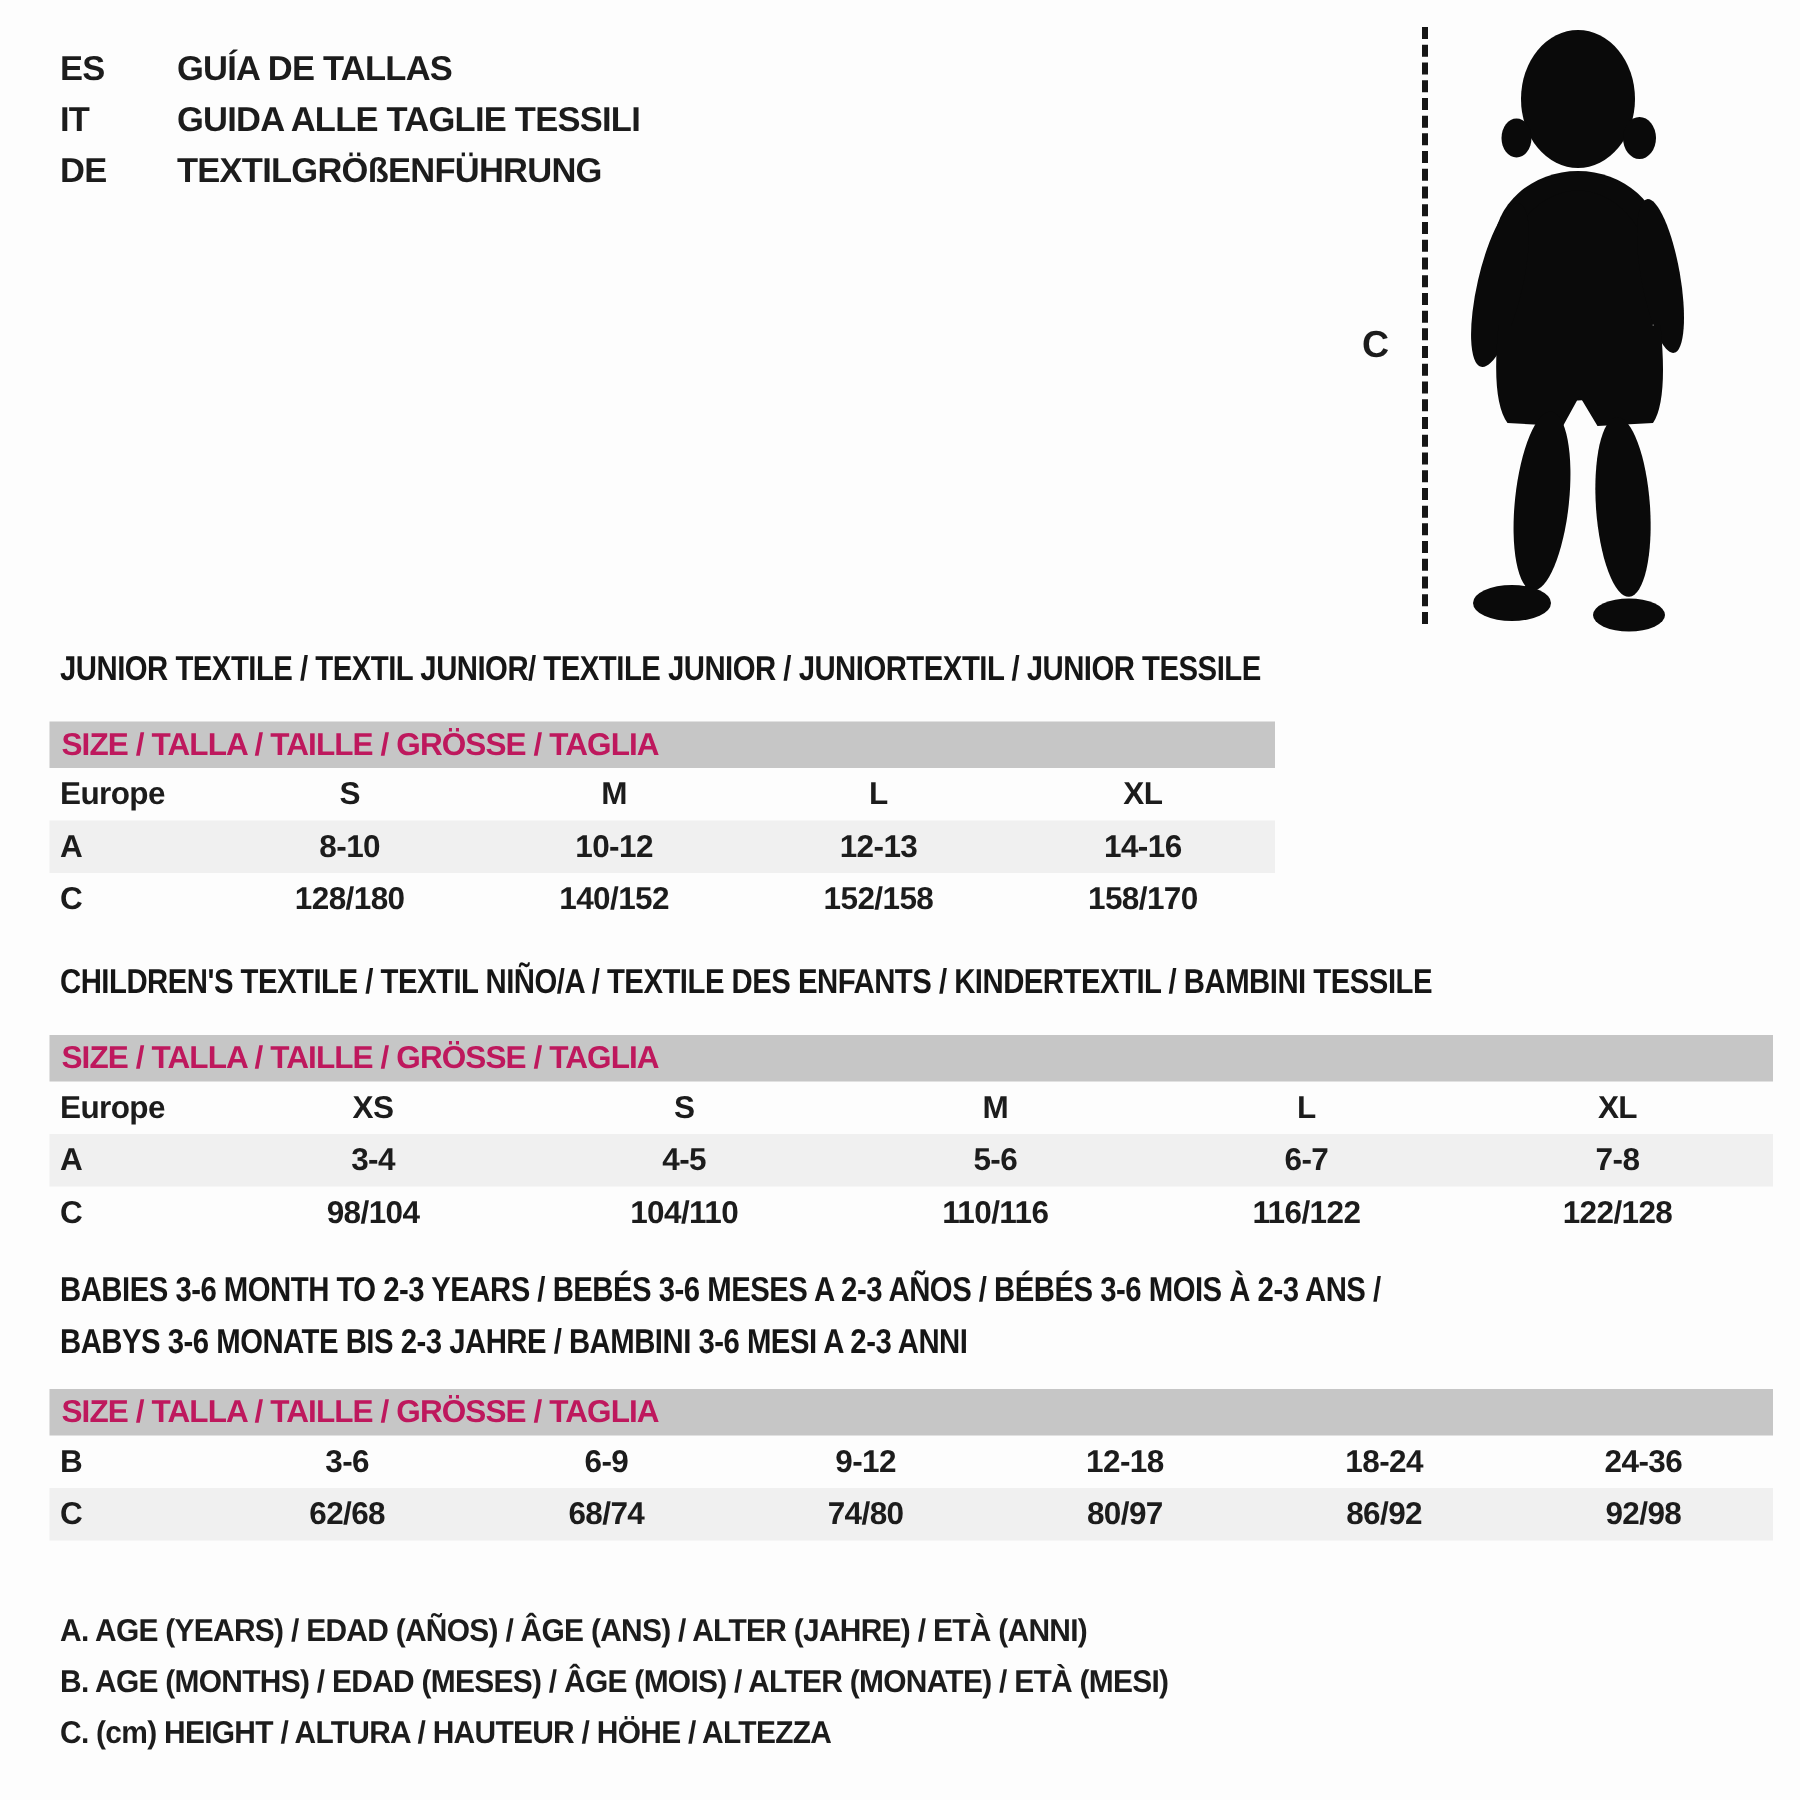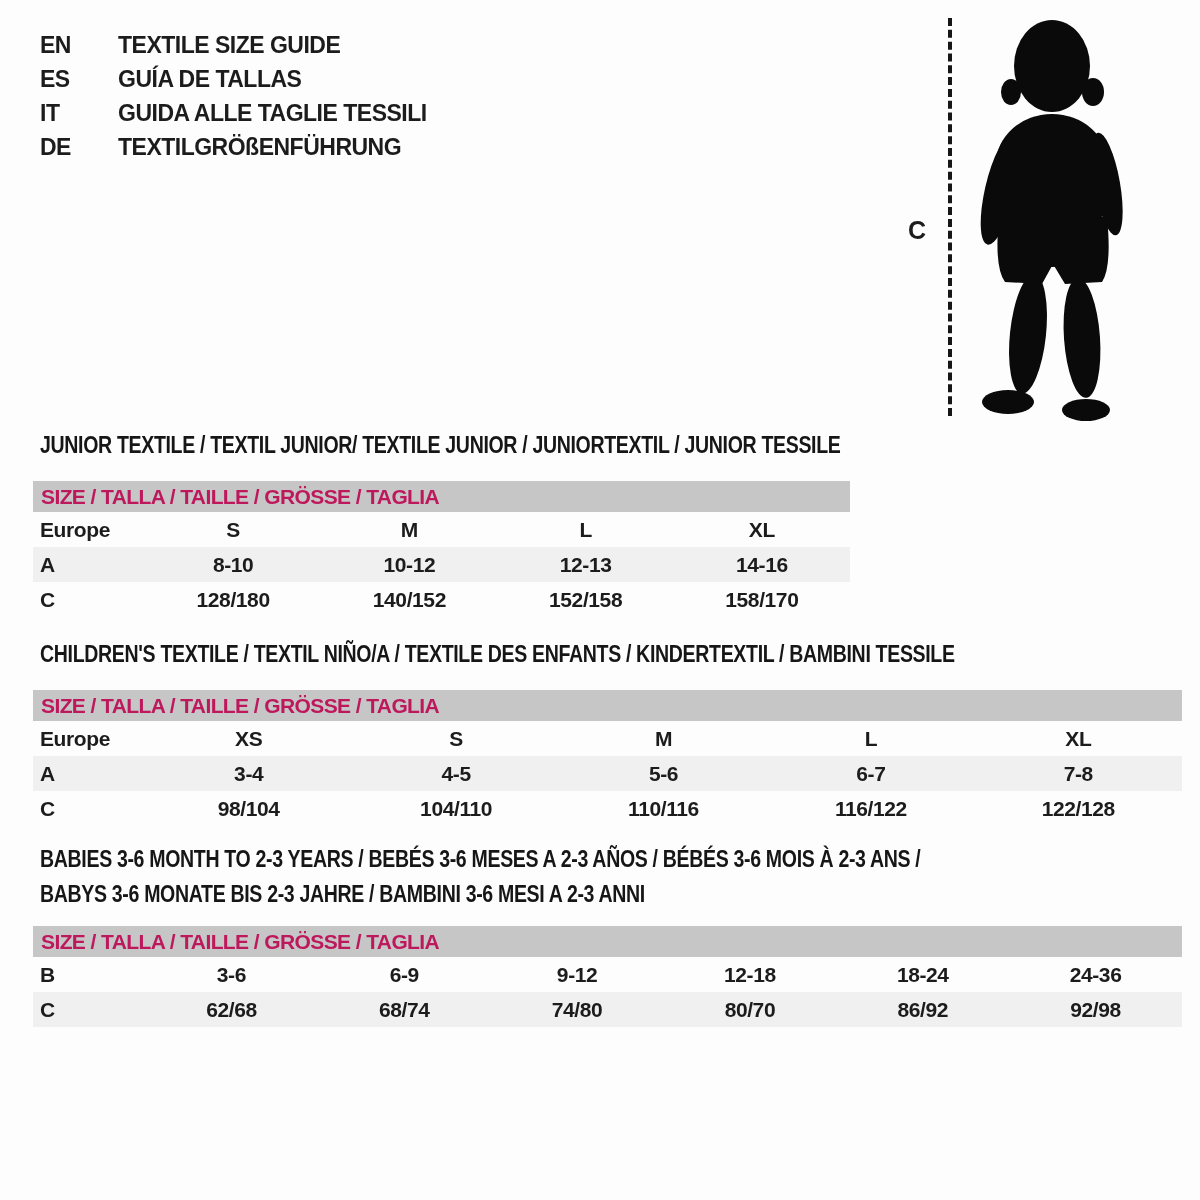--- a/index.html
+++ b/index.html
@@ -37,24 +37,20 @@
   .legend{position:absolute;left:40px;top:1071px;}
   .legend-line{height:34px;display:flex;align-items:center;font-size:21px;letter-spacing:-0.5px;
     white-space:nowrap;transform:scaleX(0.95);transform-origin:0 50%;}
 </style>
 </head>
 <body>
 
 <div class="page">
 
   <div class="lang-block">
-    <div class="lang-row">
-      <span class="lang-code">EN</span>
-      <span class="lang-title">TEXTILE SIZE GUIDE</span>
-    </div>
     <div class="lang-row">
       <span class="lang-code">ES</span>
       <span class="lang-title">GUÍA DE TALLAS</span>
     </div>
     <div class="lang-row">
       <span class="lang-code">IT</span>
       <span class="lang-title">GUIDA ALLE TAGLIE TESSILI</span>
     </div>
     <div class="lang-row">
       <span class="lang-code">DE</span>
@@ -162,20 +158,25 @@
         <div class="tcell">9-12</div>
         <div class="tcell">12-18</div>
         <div class="tcell">18-24</div>
         <div class="tcell">24-36</div>
       </div>
       <div class="trow shaded">
         <div class="tcell tlabel">C</div>
         <div class="tcell">62/68</div>
         <div class="tcell">68/74</div>
         <div class="tcell">74/80</div>
-        <div class="tcell">80/70</div>
+        <div class="tcell">80/97</div>
         <div class="tcell">86/92</div>
         <div class="tcell">92/98</div>
       </div>
     </div>
 
+  <div class="legend">
+    <div class="legend-line">A. AGE (YEARS) / EDAD (AÑOS) / ÂGE (ANS) / ALTER (JAHRE) / ETÀ (ANNI)</div>
+    <div class="legend-line">B. AGE (MONTHS) / EDAD (MESES) / ÂGE (MOIS) / ALTER (MONATE) / ETÀ (MESI)</div>
+    <div class="legend-line">C. (cm) HEIGHT / ALTURA / HAUTEUR / HÖHE / ALTEZZA</div>
+  </div>
 
 </div>
 
 </body></html>

